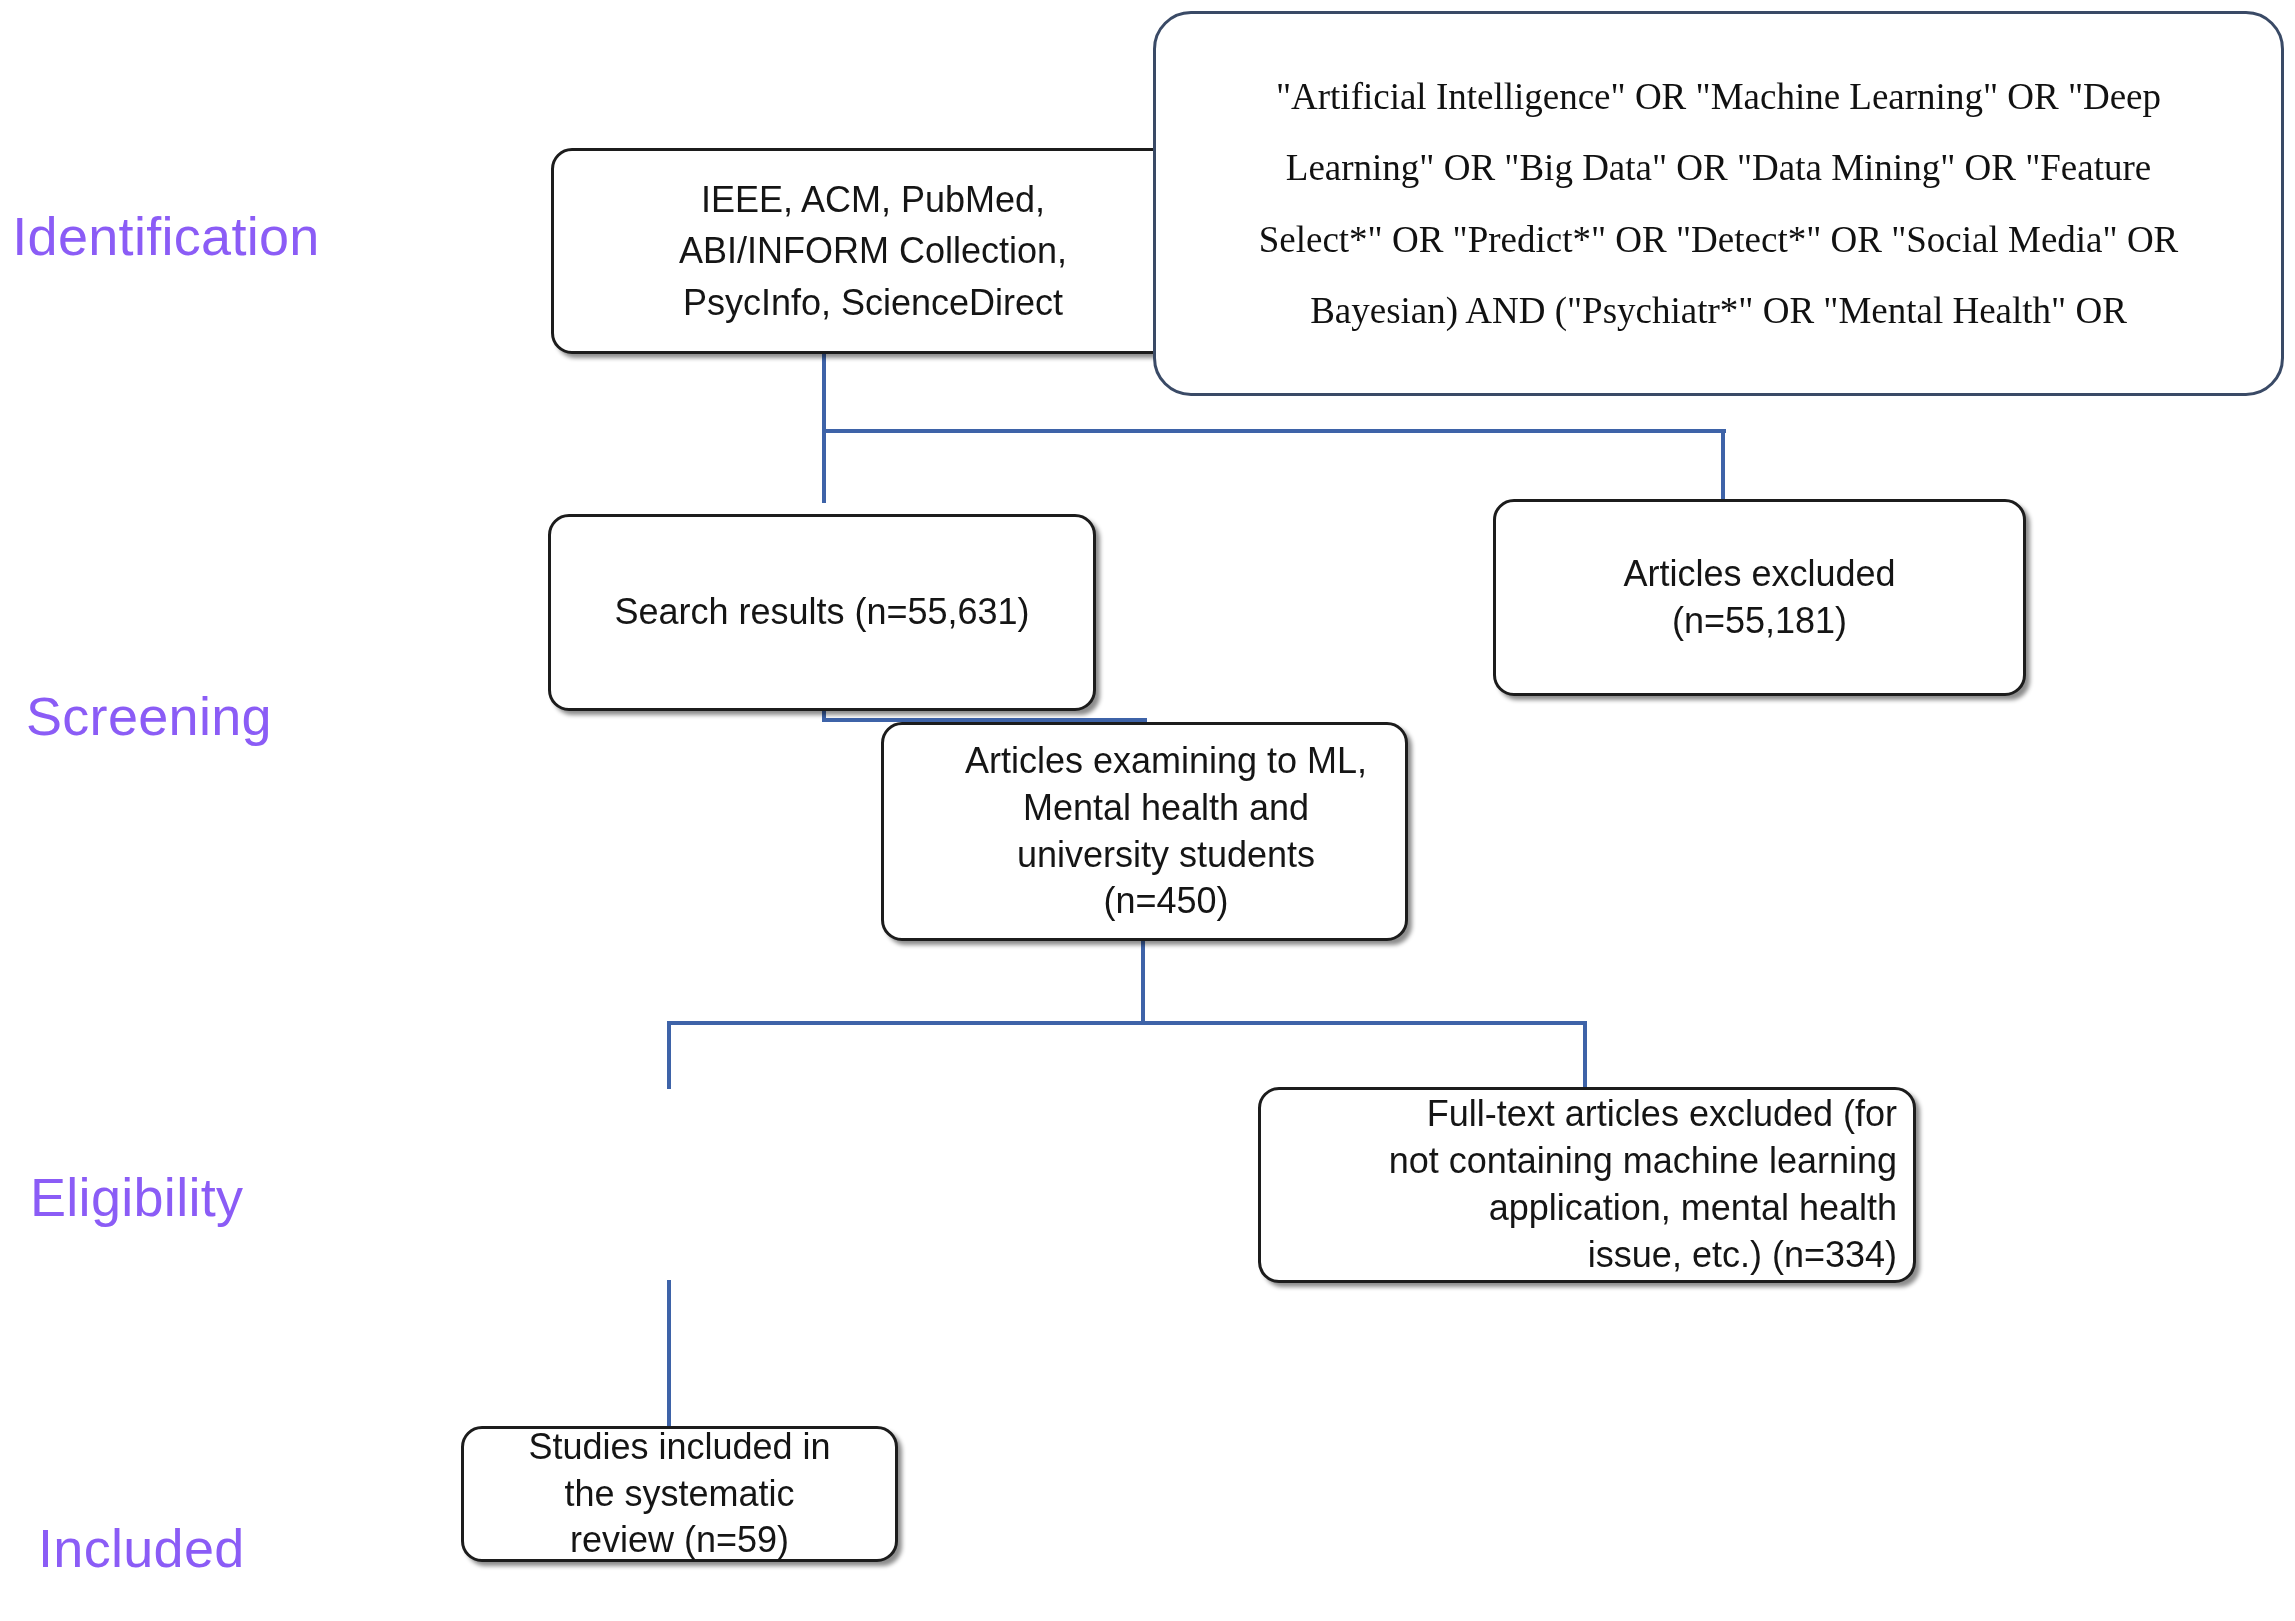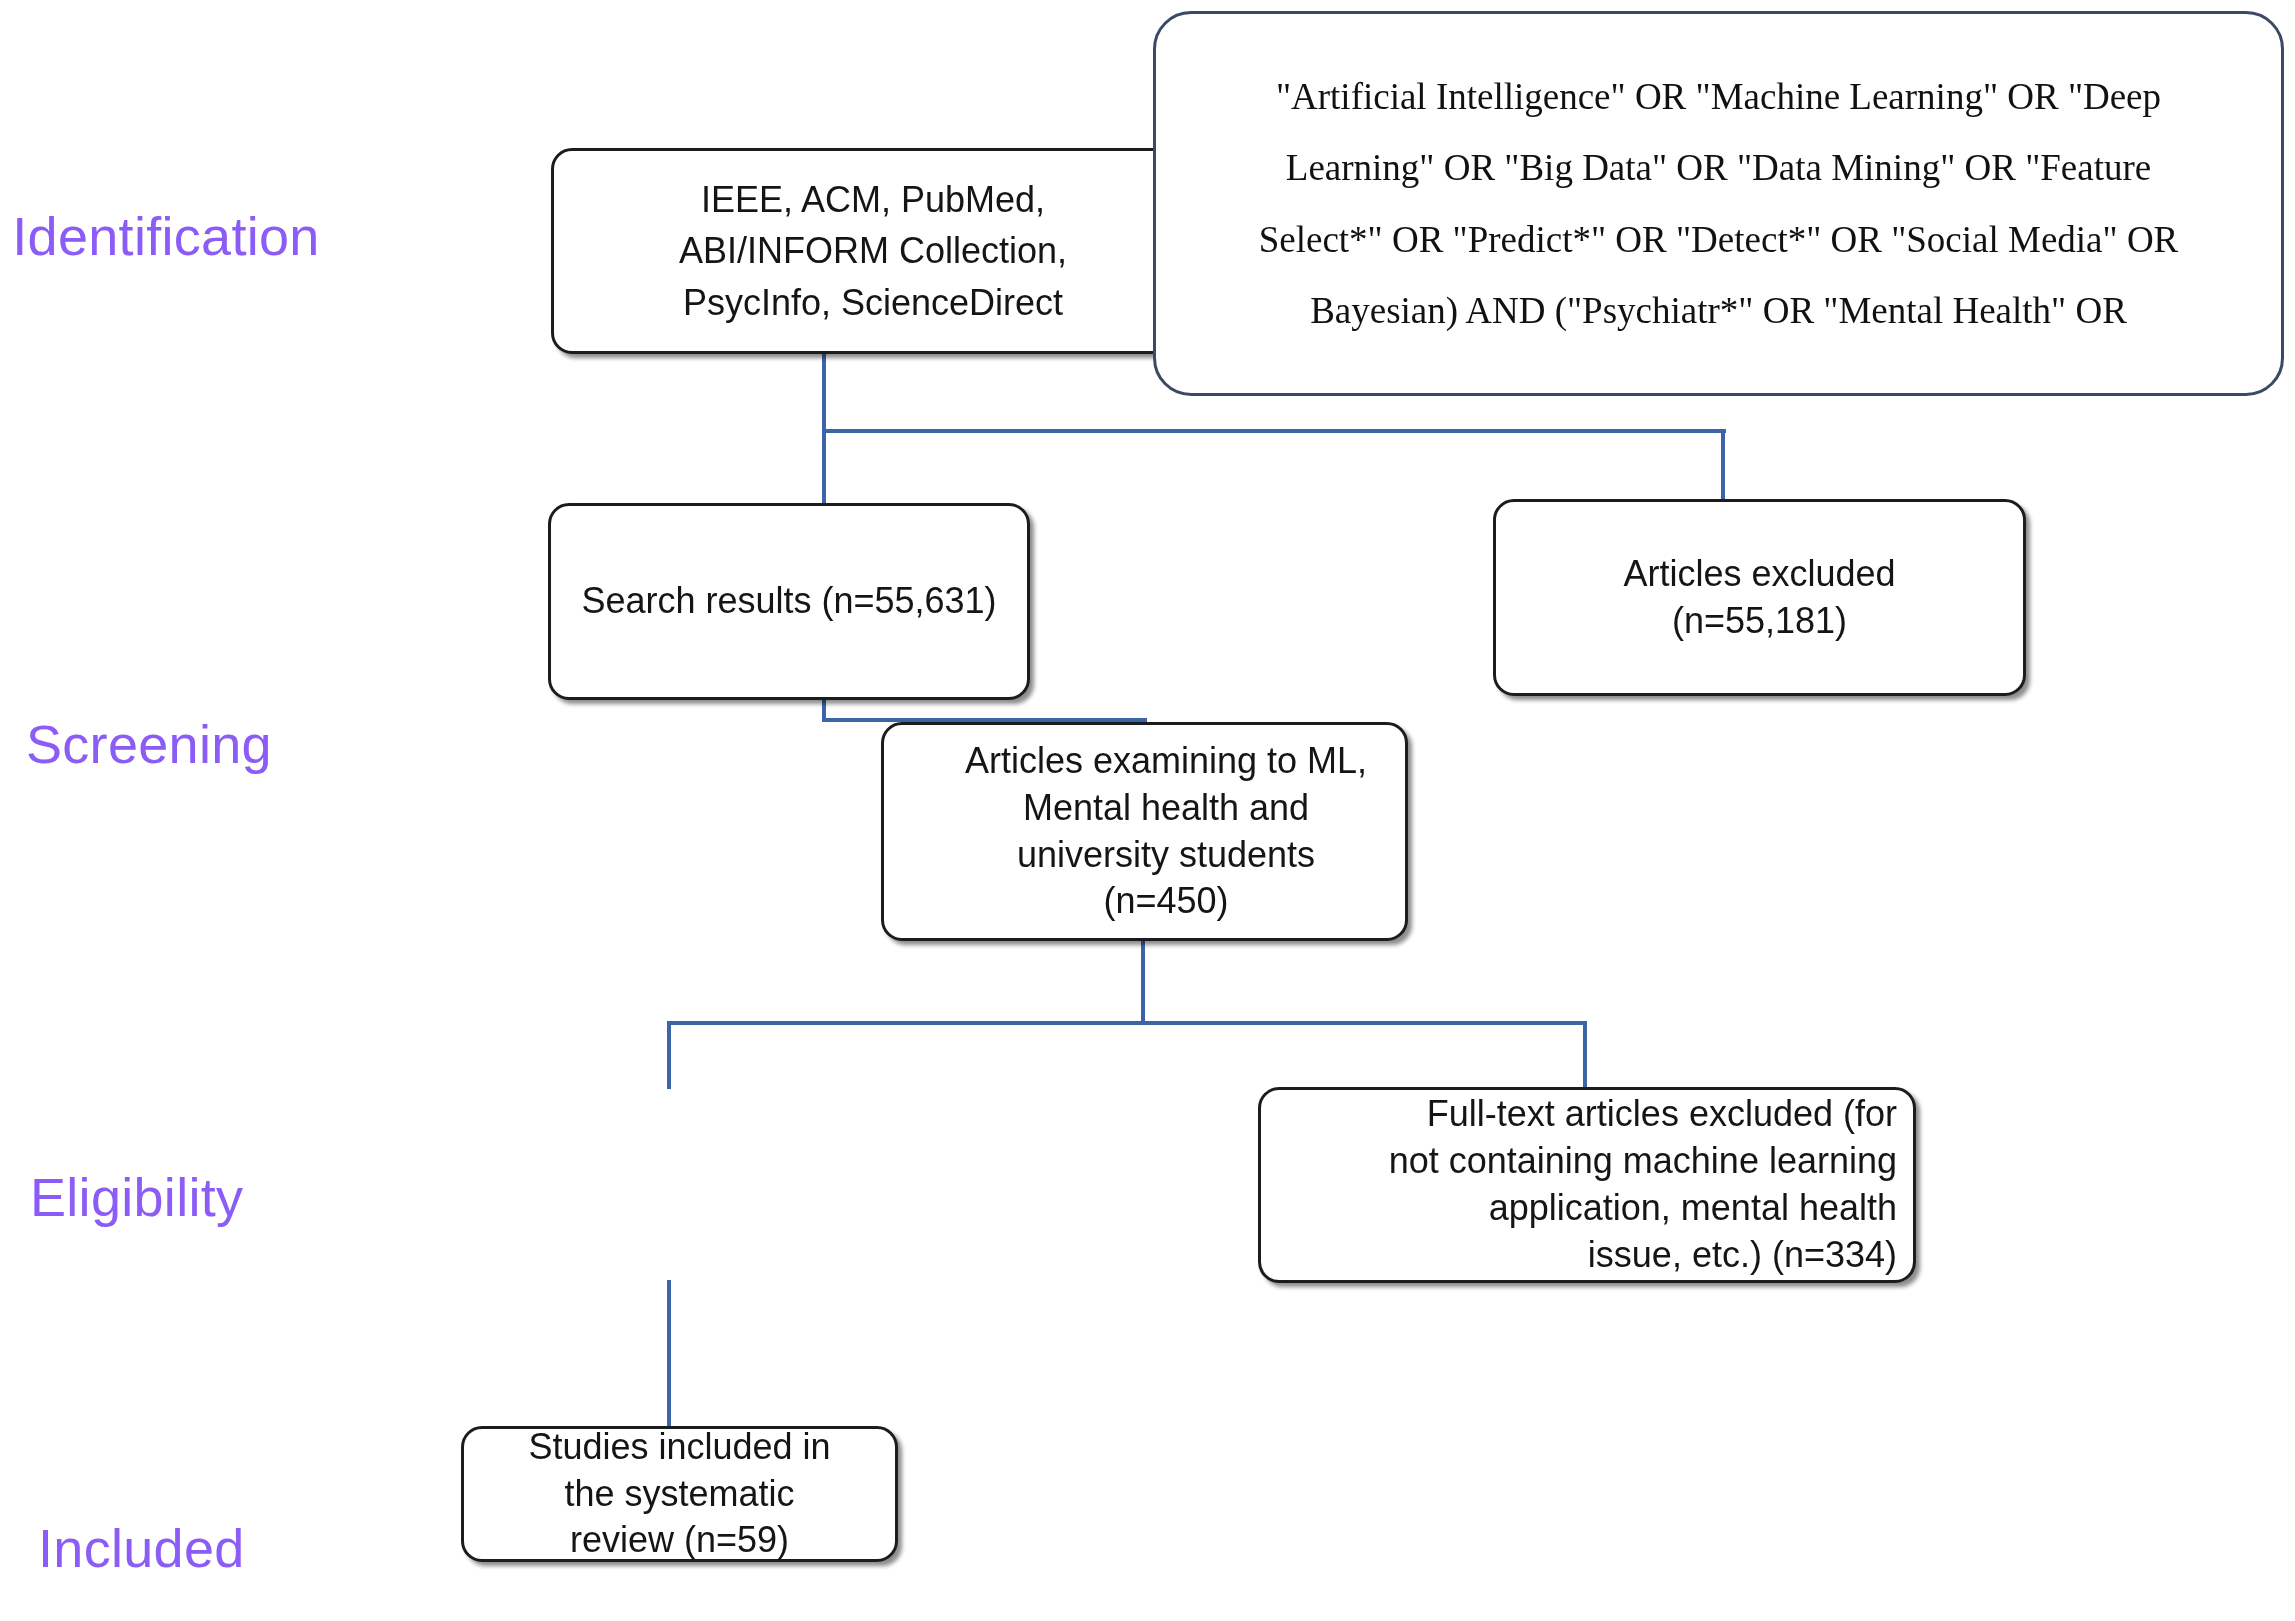--- a/index.html
+++ b/index.html
@@ -91,21 +91,21 @@
   .conn-v { width: 4.3px; }
   .conn-h { height: 4.3px; }
 </style>
 </head>
 <body>
 
 <div id="canvas">
 
   <div class="stage-label" style="left:12.3px; top:209px;">Identification</div>
 
-  <div class="stage-label" style="left:26px; top:689px;margin-top:28px;">Screening</div>
+  <div class="stage-label" style="left:26px; top:689px;">Screening</div>
 
   <div class="stage-label" style="left:30px; top:1170px;">Eligibility</div>
 
   <div class="stage-label" style="left:38px; top:1521px;">Included</div>
 
   <div class="conn conn-v" style="left:822px; top:352px; height:80px;"></div>
 
   <div class="conn conn-h" style="left:822px; top:429px; width:904px;"></div>
 
   <div class="conn conn-v" style="left:822px; top:429px; height:74px;"></div>
@@ -132,21 +132,21 @@
 PsycInfo, ScienceDirect</span>
   </div>
 
   <div class="query-node" style="left:1153px; top:11px; width:1131px; height:385px;">
     <span class="node-text">"Artificial Intelligence" OR "Machine Learning" OR "Deep
 Learning" OR "Big Data" OR "Data Mining" OR "Feature
 Select*" OR "Predict*" OR "Detect*" OR "Social Media" OR
 Bayesian) AND ("Psychiatr*" OR "Mental Health" OR</span>
   </div>
 
-  <div class="node" style="left:548px; top:503px; width:482px; height:197px;">
+  <div class="node" style="left:548px; top:514px; width:548px; height:197px;">
     <span class="node-text">Search results (n=55,631)</span>
   </div>
 
   <div class="node" style="left:1454px; top:499px; width:533px; height:197px;margin-left:39px;">
     <span class="node-text">Articles excluded
 (n=55,181)</span>
   </div>
 
   <div class="node" style="left:881px; top:722px; width:527px; height:219px;padding-left:43px;">
     <span class="node-text">Articles examining to ML,

